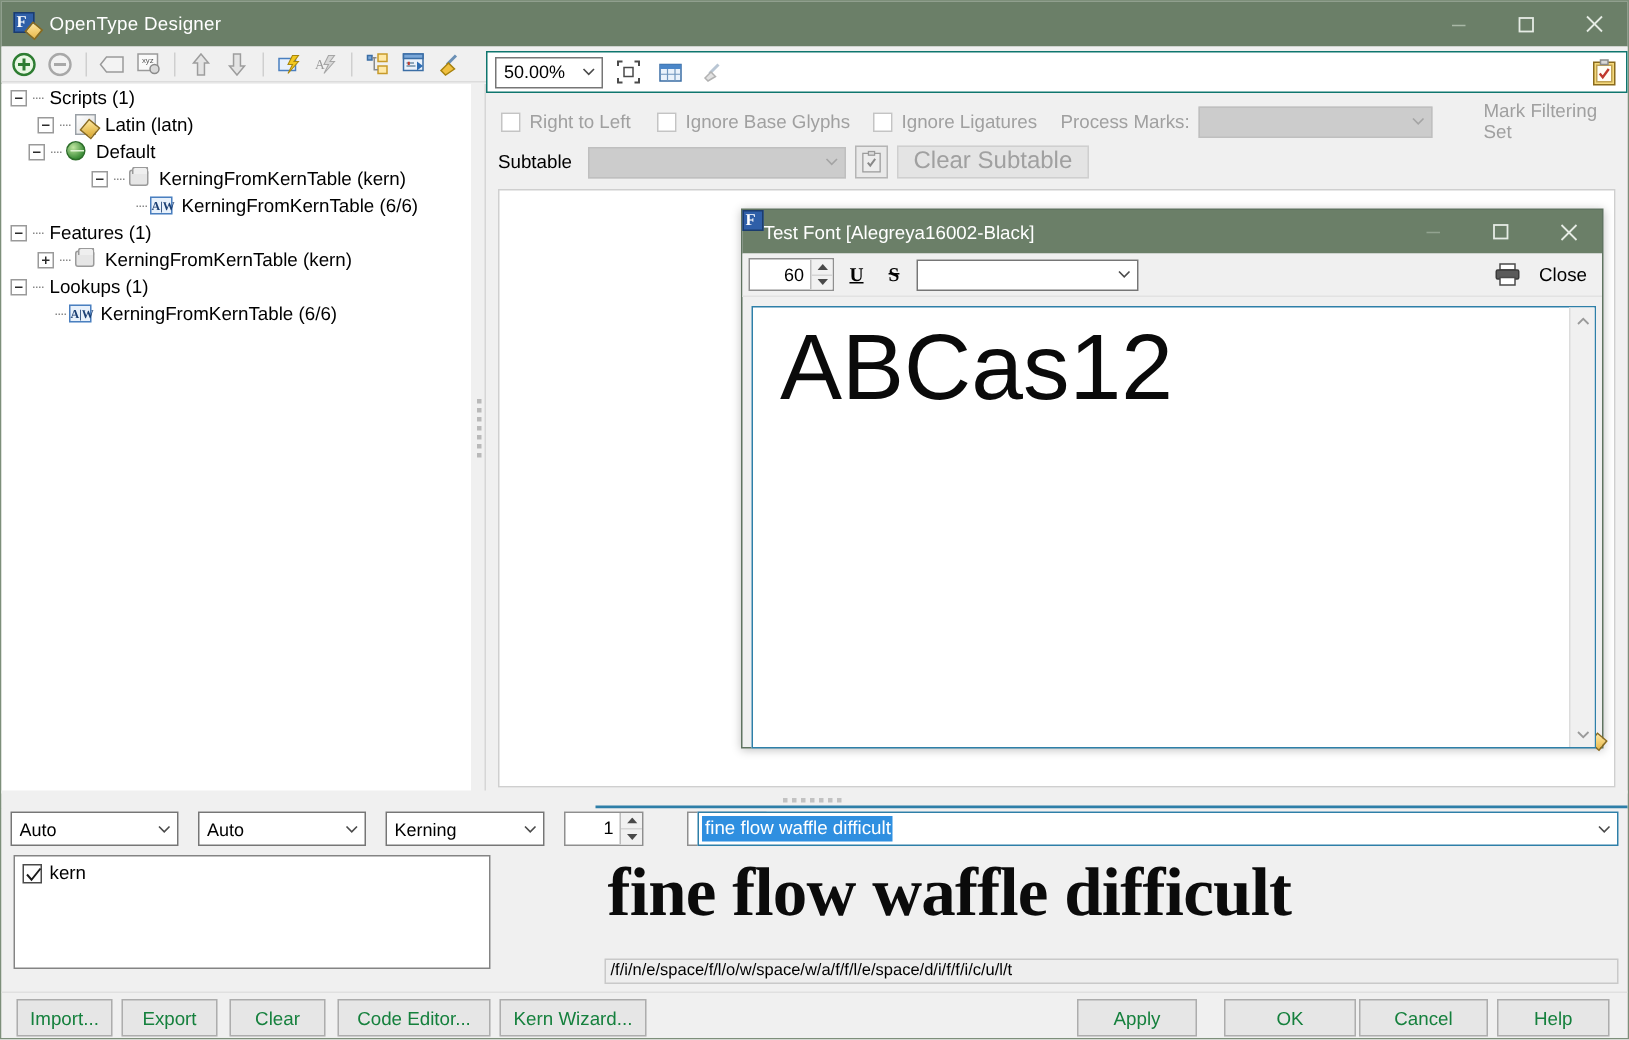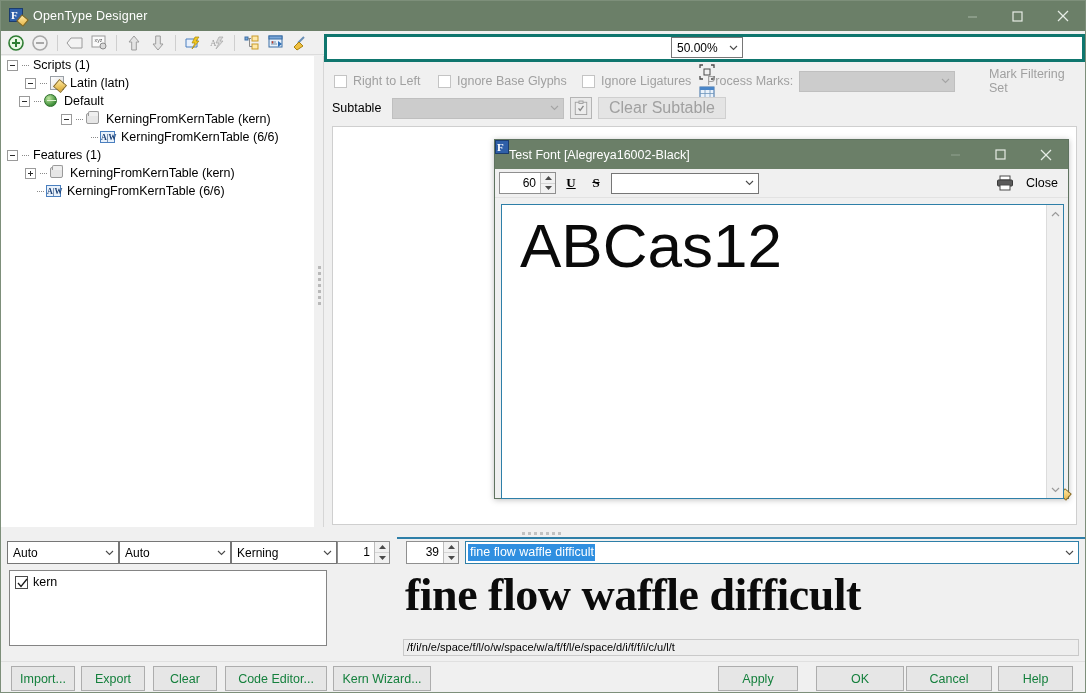--- a/index.html
+++ b/index.html
@@ -120,22 +120,22 @@
     content:""; position:absolute; right:0; top:0; width:1px; height:473px; background:#d6d6d6;
   }
 
   
   .rightpane {
     position: absolute; left: 323px; top: 33px; width: 761px; height: 495px;
     background: #f0f0f0;
   }
   .zoombar {
     position: absolute; left: 0; top: 0; width: 761px; height: 28px;
-    background: #ffffff; border: 3px solid #0f766e;
-    display: flex; align-items: center; padding-left: 5px; gap: 6px; flex-direction: column;
+    background: #ffffff; border: 1px solid #0f766e;
+    display: flex; align-items: center; padding-left: 5px; gap: 6px;
   }
   .combo {
     height: 21px; border: 1px solid #767676; background: #fff;
     display: flex; align-items: center; padding: 0 0 0 5px;
     font-size: 12px; position: relative;
   }
   .combo .cval { flex: 1; overflow: hidden; white-space: nowrap; }
   .combo .arrow {
     width: 17px; height: 19px; display:flex; align-items:center; justify-content:center; flex:none;
   }
@@ -233,21 +233,21 @@
   .hsplit .grip { position: absolute; left: 521px; top: 5px; display: flex; }
   .hsplit .grip i { width: 3px; height: 3px; background: #c2c2c2; margin-right: 3px; }
   .hsplit .accent {
     position: absolute; left: 396px; right: 0; bottom: 0; height: 2px; background: #2e7fa8;
   }
 
   
   .bottom {
     position: absolute; left: 0; top: 538px; width: 1084px; height: 153px; background: #f0f0f0;
   }
-  .ctlrow { position: absolute; left: 6px; top: 2px; display: flex; align-items: center; gap: 0; }
+  .ctlrow { position: absolute; left: 6px; top: 2px; display: flex; align-items: center; gap: 13px; }
   .ctlrow .combo { height: 23px; }
   .spin2 { height: 23px; }
   .spin2 .sv { width: 36px; line-height: 21px; }
 
   .bigcombo {
     position: absolute; left: 464px; top: 2px; width: 614px; height: 23px;
     border: 1px solid #2e7fa8; background: #fff; display: flex; align-items: center;
   }
   .bigcombo .sel {
     background: #2f8fe0; color: #fff; font-size: 12.5px; padding: 0 1px 0 2px; margin-left: 2px;
@@ -441,20 +441,25 @@
         <span class="lbl">Features (1)</span>
       </div>
       <div class="trow" style="padding-left: 24px;">
         <span class="expander plus"></span>
         <span class="dots"></span>
         <span class="ticon">
           <span class="ic-box"></span>
         </span>
         <span class="lbl">KerningFromKernTable (kern)</span>
       </div>
+      <div class="trow" style="padding-left: 6px;">
+        <span class="expander"></span>
+        <span class="dots"></span>
+        <span class="lbl">Lookups (1)</span>
+      </div>
       <div class="trow" style="padding-left: 24px;">
         <span style="width:11px;flex:none;"></span>
         <span class="dots"></span>
         <span class="ticon">
           <span class="ic-aw">A|W</span>
         </span>
         <span class="lbl">KerningFromKernTable (6/6)</span>
       </div>
     </div>
 

